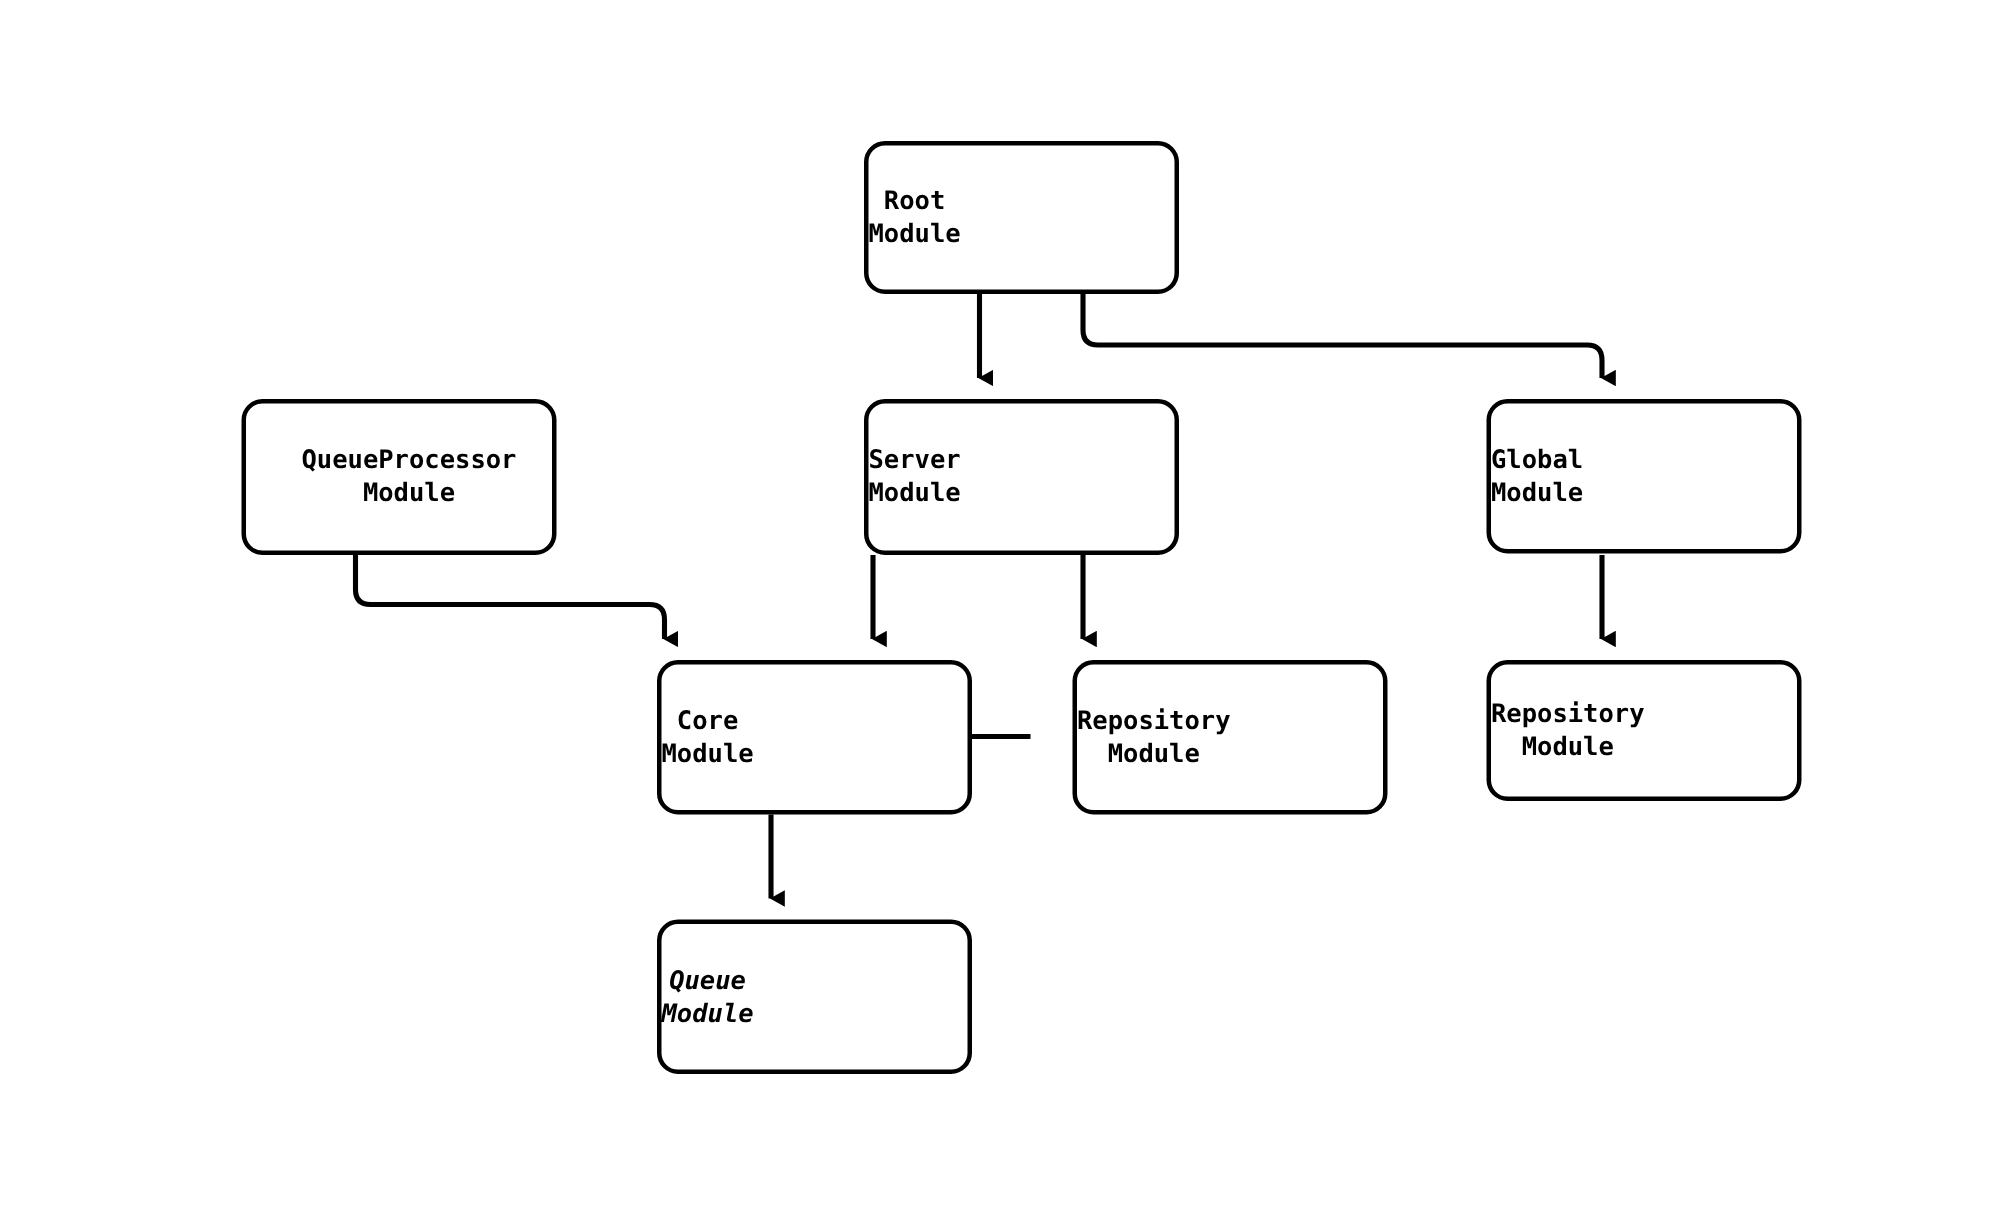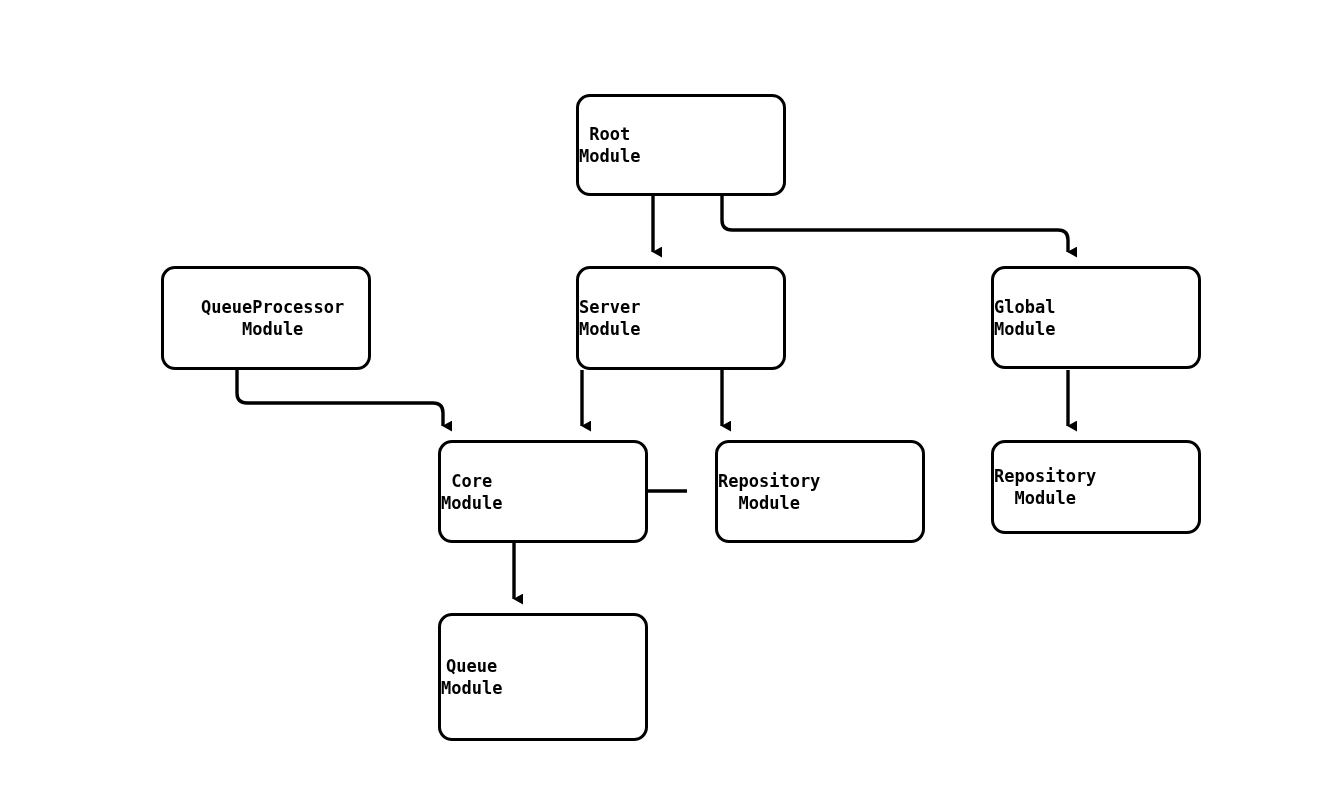--- a/index.html
+++ b/index.html
@@ -112,18 +112,18 @@
   <div class="node" style="left:687px; top:440px; width:210px; height:103px;">
     <span class="node-label">Repository
 Module</span>
   </div>
 
   <div class="node" style="left:963px; top:440px; width:210px; height:94px;">
     <span class="node-label">Repository
 Module</span>
   </div>
 
-  <div class="node" style="left:410px; top:613px; width:210px; height:128px;">
+  <div class="node" style="left:410px; top:613px; width:210px; height:103px;font-style:italic;">
     <span class="node-label">Queue
 Module</span>
   </div>
 
 </div>
 
 </body></html>

